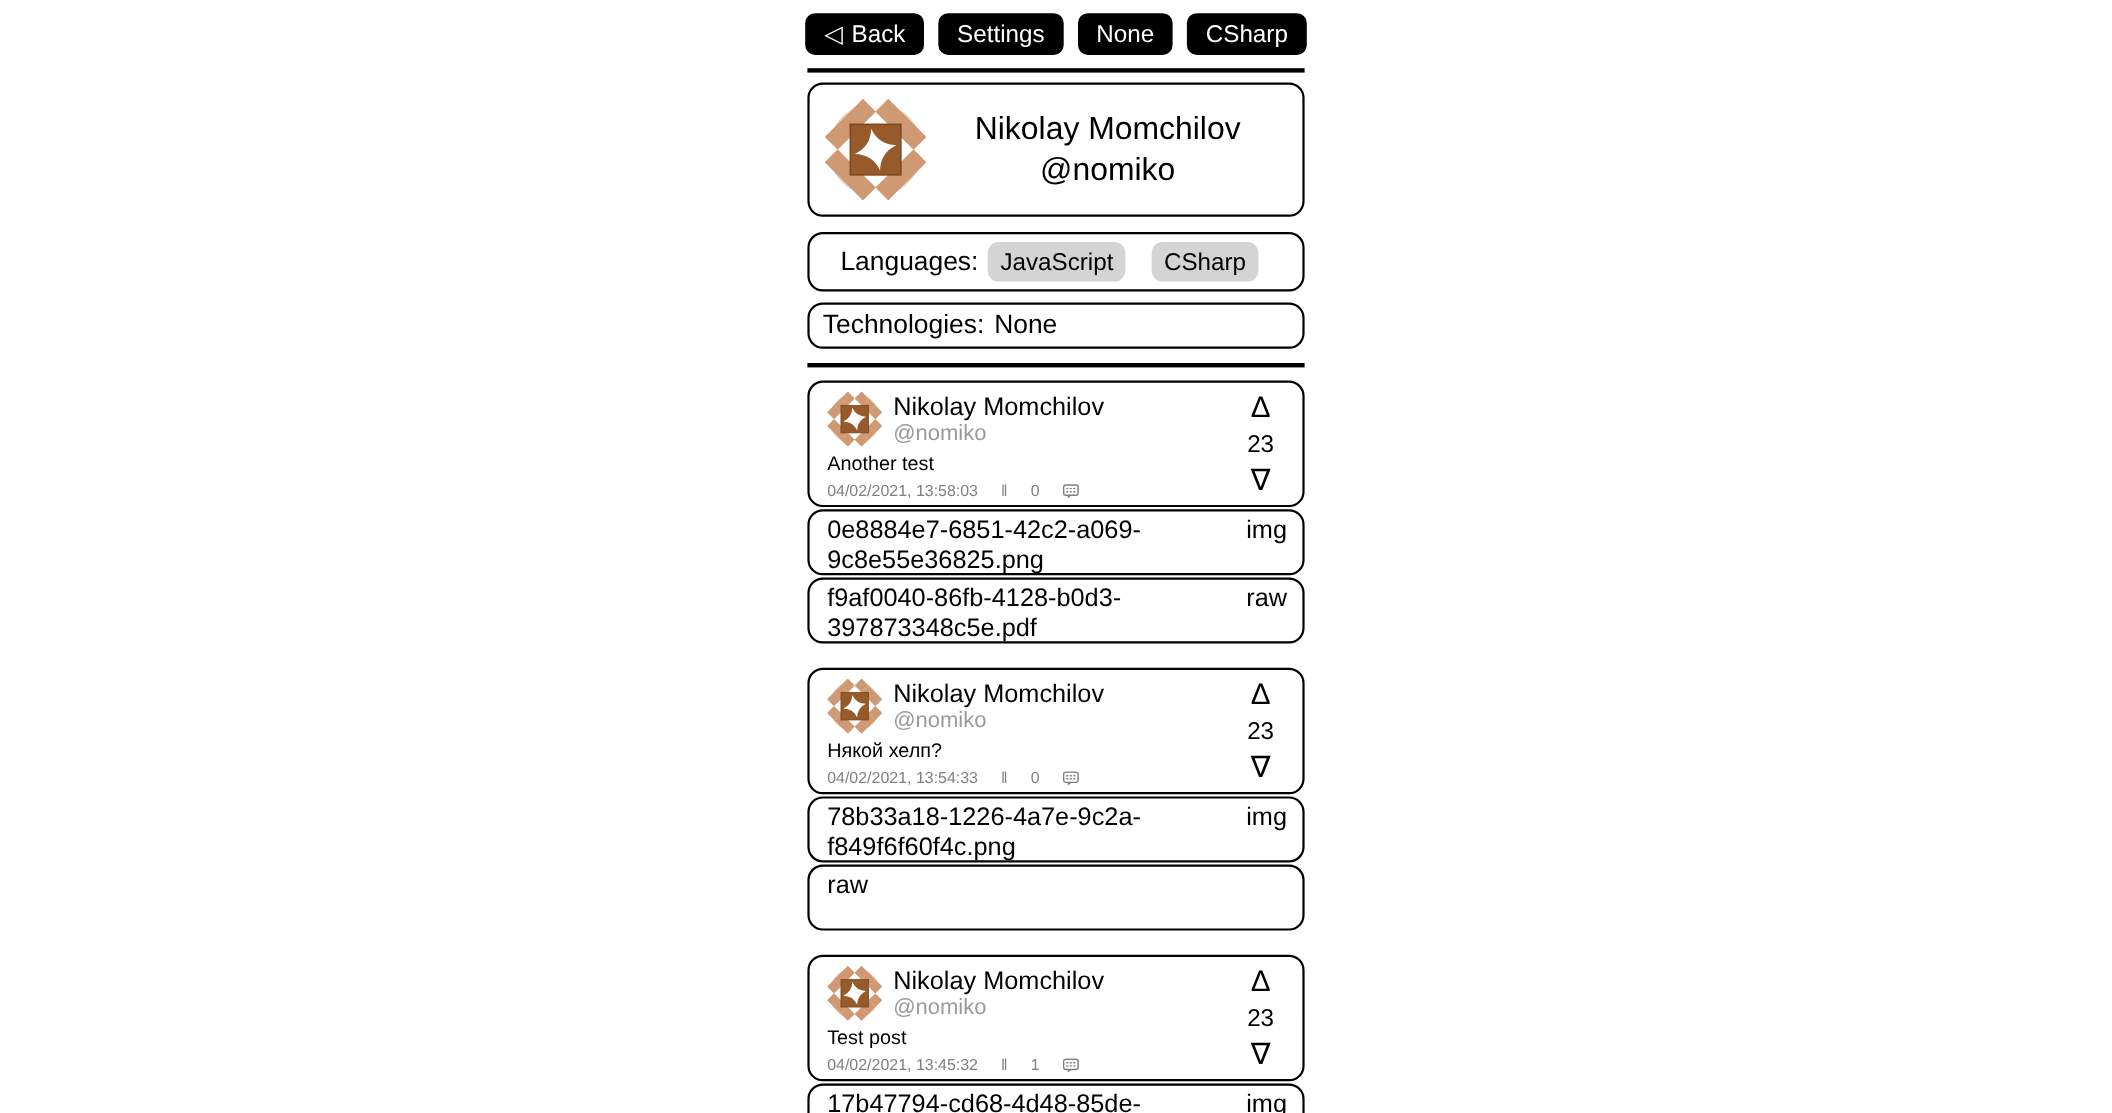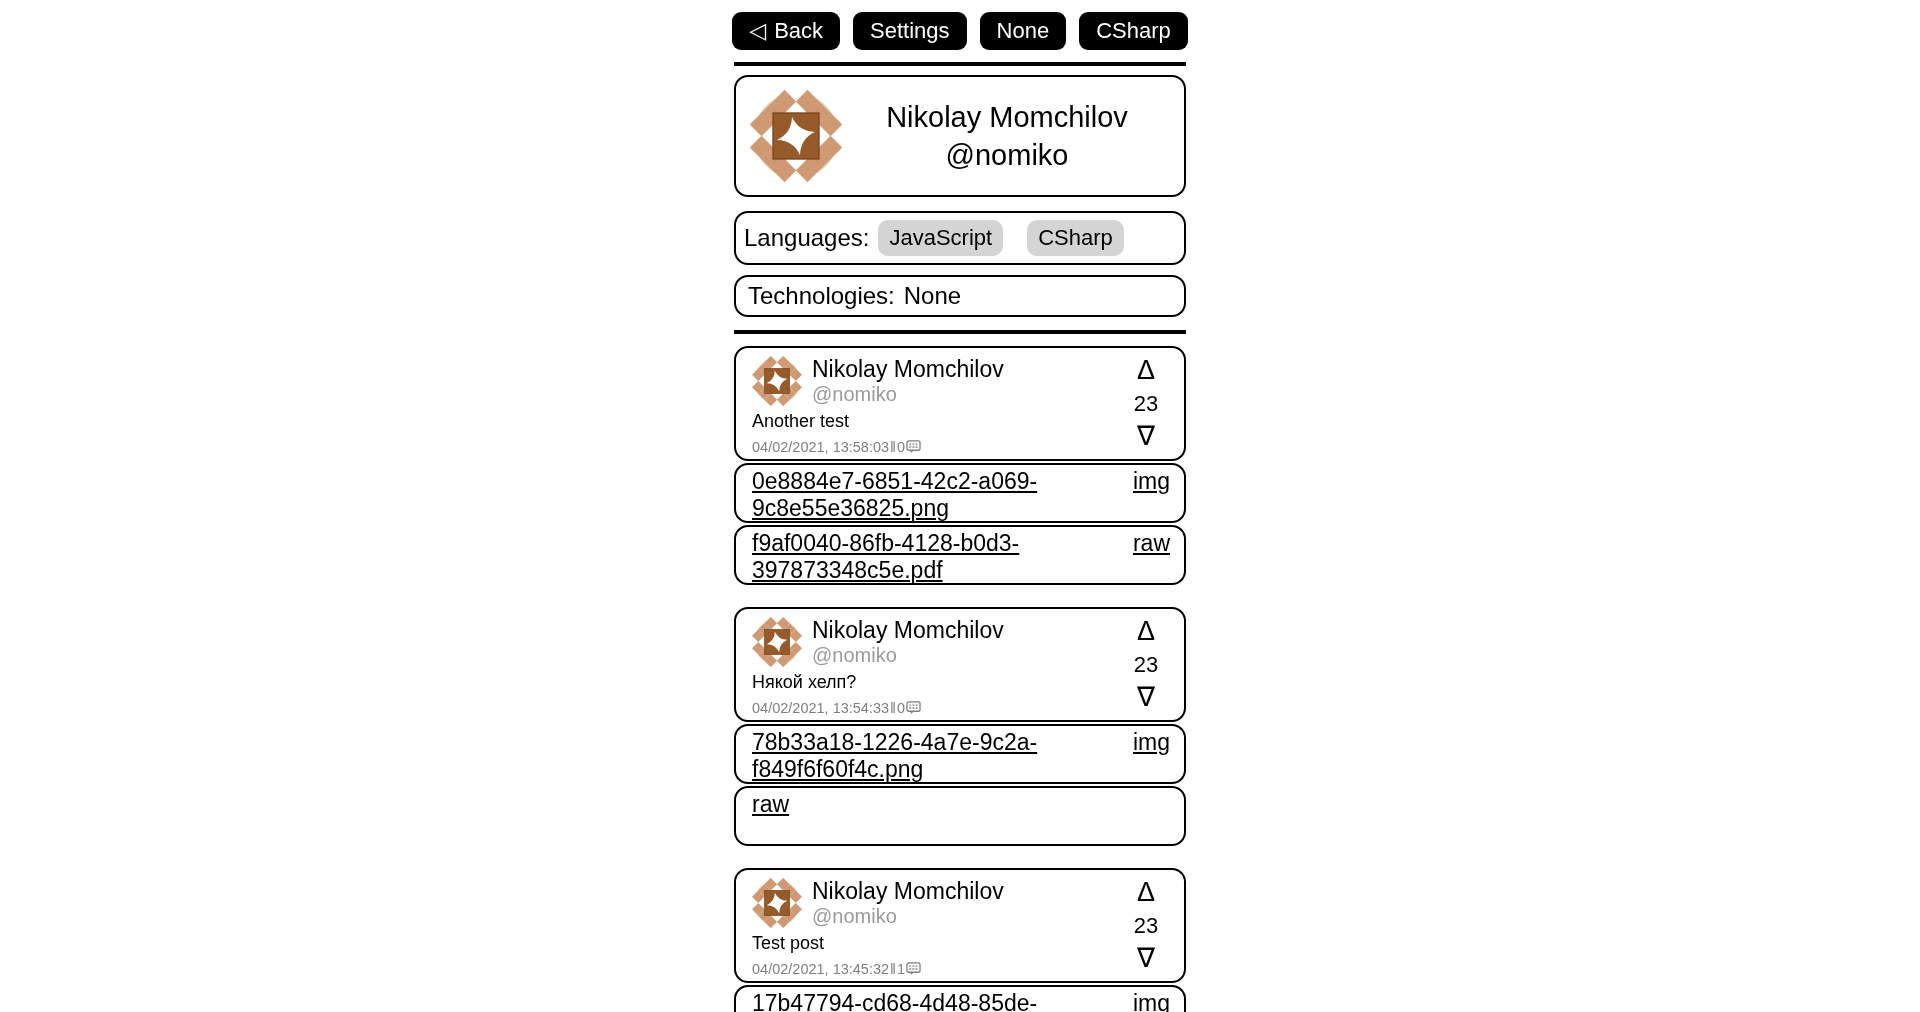--- a/index.html
+++ b/index.html
@@ -17,42 +17,42 @@
     background:var(--btn-bg);color:var(--btn-text);border:none;border-radius:9px;
     font-family:inherit;font-size:22px;cursor:pointer;}
   
   .divider{height:4px;background:#000;border:none;margin:12px 0 9px;}
   .divider.second{margin:13px 0 12px;}
   
   .card{border:2.5px solid var(--border);border-radius:14px;background:#fff;}
   .profile-card{height:122px;display:flex;align-items:center;margin-bottom:14px;}
   .avatar-lg{width:92px;height:92px;margin-left:14px;flex:0 0 auto;}
   .profile-names{flex:1;text-align:center;font-size:29px;line-height:1.32;padding-right:12px;}
-  .info-card{display:flex;align-items:center;gap:9px;padding:7px 8px;font-size:24px;margin-bottom:10px;min-height:41px;}
+  .info-card{display:flex;align-items:center;gap:9px;padding:7px 28px;font-size:24px;margin-bottom:10px;min-height:41px;}
   .info-card.tech{padding:5px 12px;}
   .pills{display:flex;gap:24px;}
   .pill{background:var(--badge);border-radius:10px;padding:5px 11px;font-size:22px;white-space:nowrap;}
   
   .post-group{margin-bottom:22px;}
   .post-card{height:115px;display:flex;padding:8px 12px 8px 16px;}
   .post-main{flex:1;min-width:0;}
   .post-header{display:flex;gap:10px;align-items:flex-start;}
   .avatar-sm{width:50px;height:50px;flex:0 0 auto;}
   .post-name{font-size:23px;line-height:26px;}
   .post-username{font-size:20px;line-height:24px;color:var(--uname);}
   .post-title{font-size:18px;line-height:27px;margin-top:2px;}
-  .post-meta{display:flex;align-items:center;gap:1px;margin-top:4px;
+  .post-meta{display:flex;align-items:center;gap:21px;margin-top:4px;
     font-size:14.5px;color:var(--muted);}
   .comment-icon{width:15px;height:14px;display:inline-block;}
   .post-votes{width:52px;flex:0 0 auto;display:flex;flex-direction:column;align-items:center;
     justify-content:space-between;padding:1px 0;font-size:27px;line-height:1;}
   .vote{cursor:pointer;}
   .vote-count{font-size:22px;}
   .attachment-card{height:60px;display:flex;justify-content:space-between;align-items:flex-start;
-    padding:3px 14px 0 16px;font-size:23px;line-height:27px;margin-top:2px;text-decoration:underline;}
+    padding:3px 14px 0 16px;font-size:23px;line-height:27px;margin-top:2px;}
   .filename{width:300px;}
   .att-type{white-space:nowrap;}
   .hidden-defs{position:absolute;width:0;height:0;overflow:hidden;}
 </style>
 </head>
 <body>
 
 <svg class="hidden-defs" aria-hidden="true">
   <defs>
     <symbol id="avatar-identicon" viewBox="0 0 100 100">

